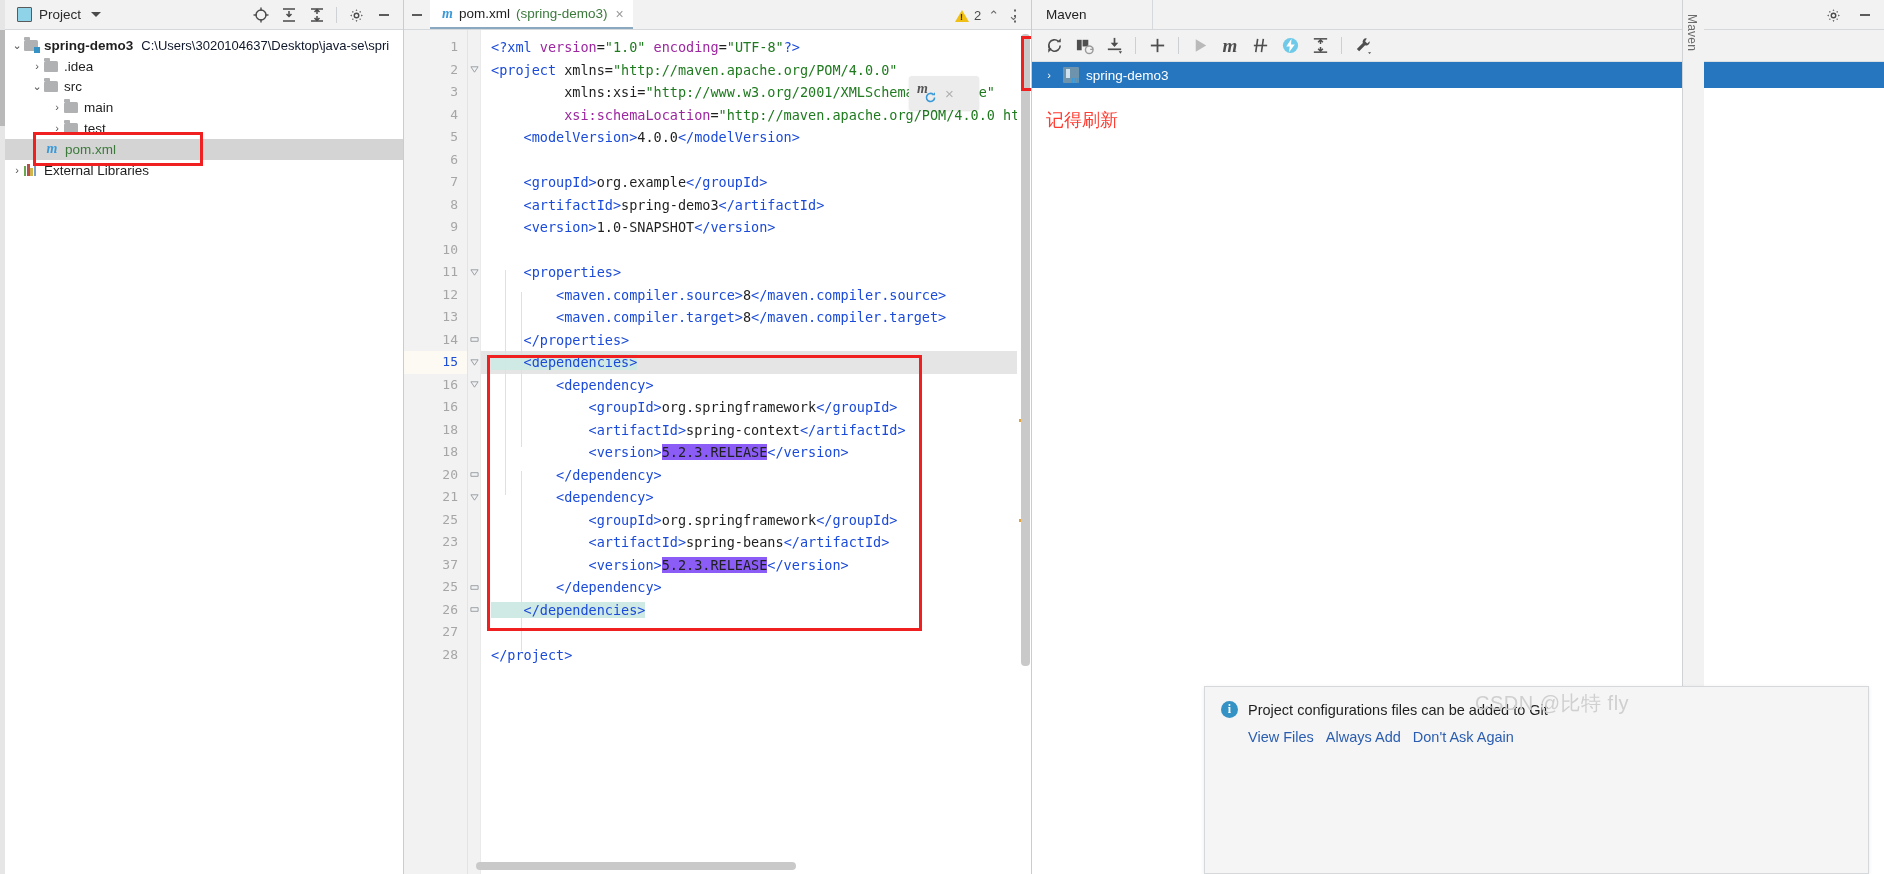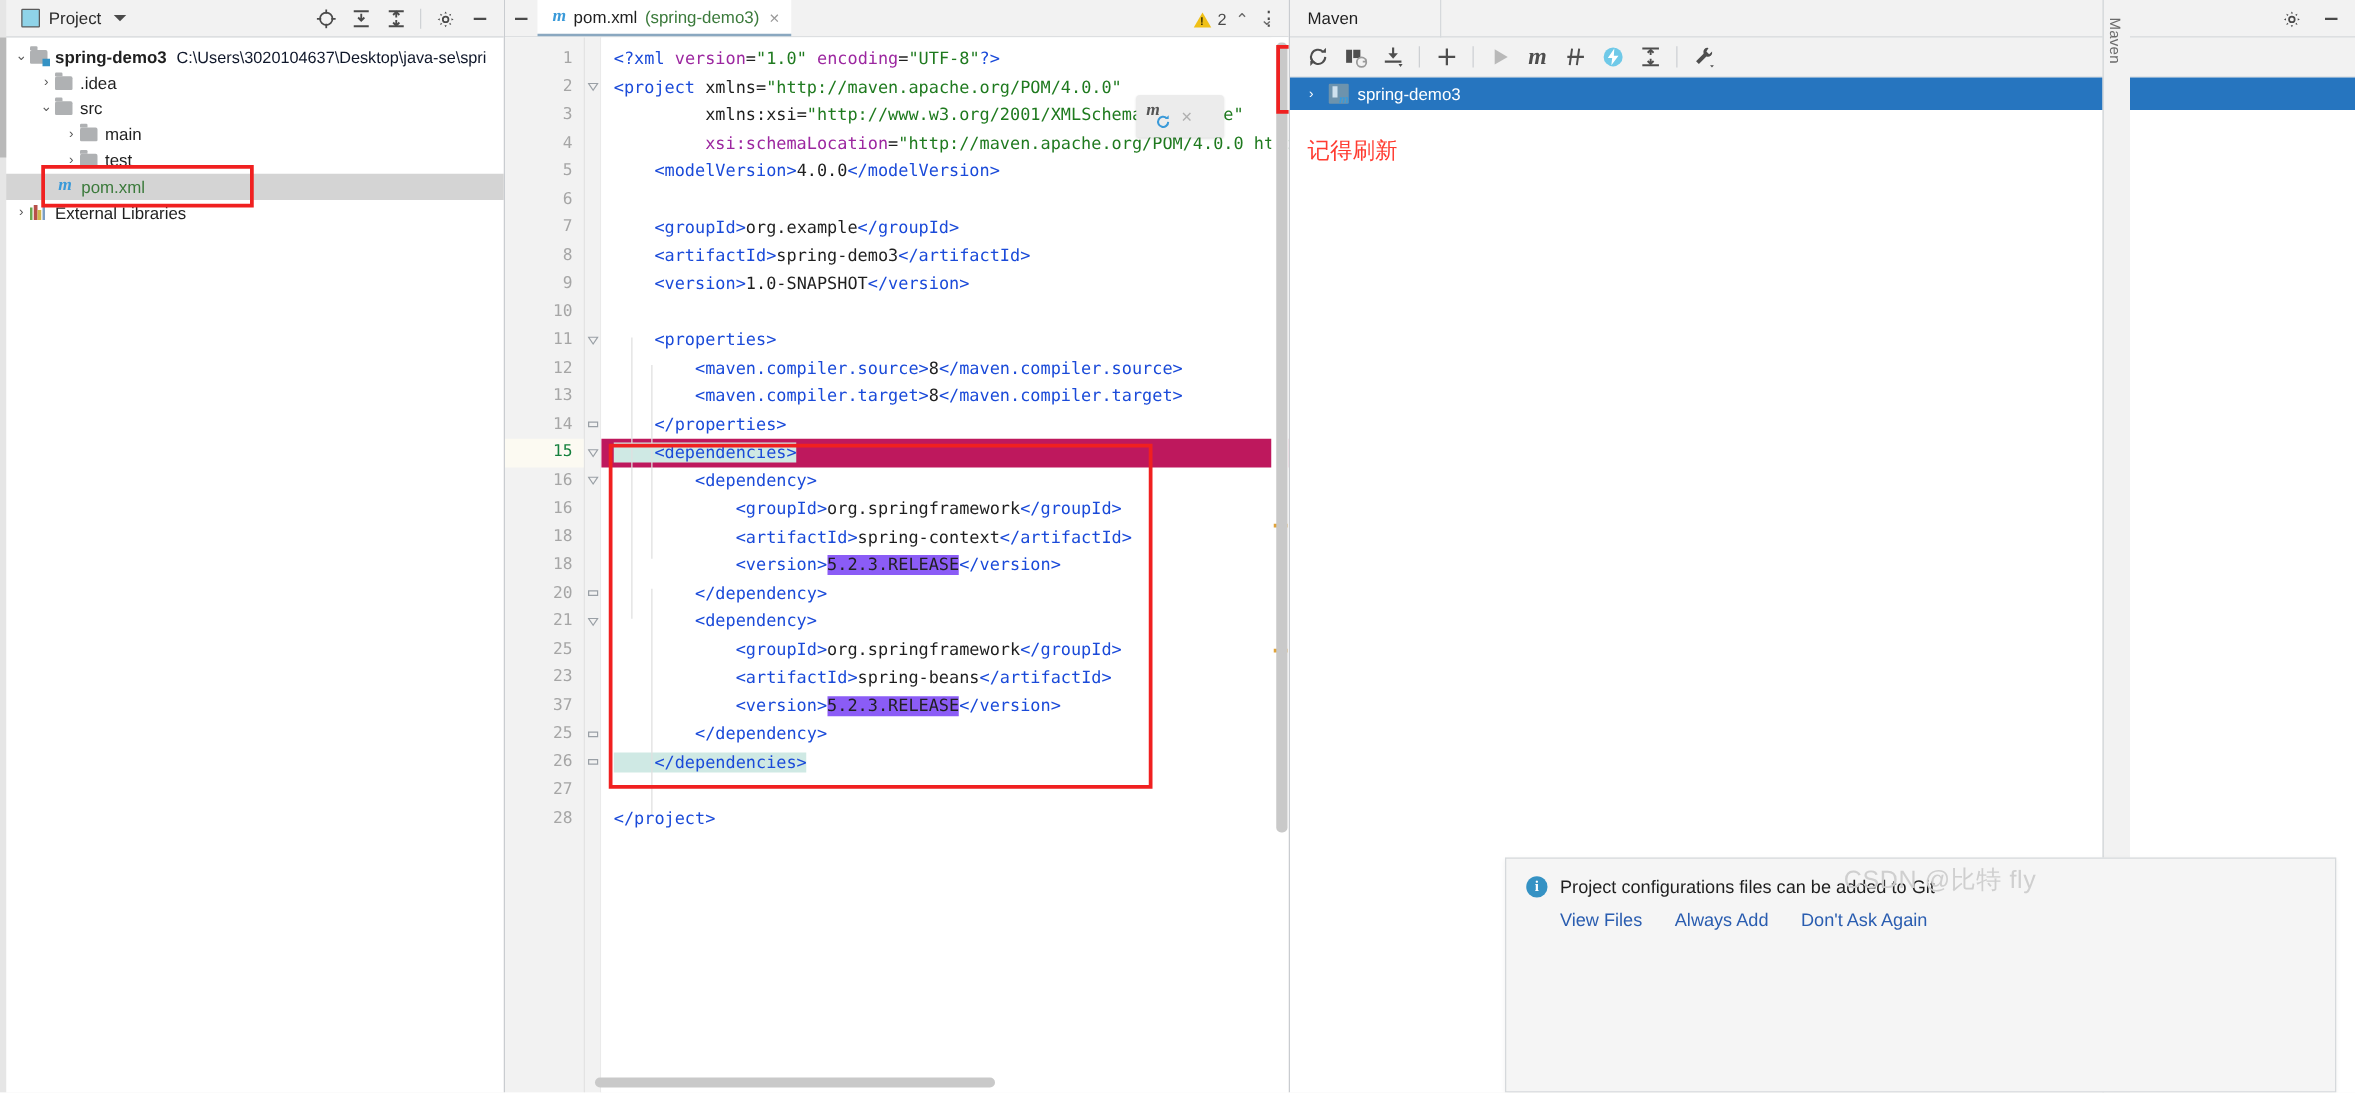--- a/index.html
+++ b/index.html
@@ -125,39 +125,39 @@
   #code-wrap { position: relative; height: 844px; display: flex; background: #fff; }
   #gutter {
     width: 64px; background: #f2f2f2; border-right: 1px solid #e3e3e3;
     font-family: "DejaVu Sans Mono", monospace; font-size: 13px; color: #a6a6a6;
     padding-top: 6px; flex: 0 0 64px; position: relative;
   }
   .gl {
     height: 22.5px; line-height: 22.5px; text-align: right; padding-right: 9px;
     position: relative;
   }
-  .gl.active { background: #fcfaf2; color: #15803d; }
+  .gl.active { background: #fcfaf2; color: #1d4ed8; }
   #fold-strip {
     width: 13px; background: #f2f2f2; flex: 0 0 13px; position: relative;
     border-right: 1px solid #eaeaea;
   }
   .fold-mark {
     position: absolute; left: 1px; width: 11px; height: 22.5px;
     display: flex; align-items: center; justify-content: center;
     color: #9aa0a6; font-size: 10px;
   }
   .fold-mark svg { display: block; }
 
   #code {
     flex: 1; position: relative; padding-top: 6px; overflow: hidden;
     font-family: "DejaVu Sans Mono", monospace; font-size: 13.5px;
     white-space: pre; background: #fff;
   }
   .cl { height: 22.5px; line-height: 22.5px; padding-left: 10px; color: #1f1f1f; }
-  .cl.active { background: #be185d; }
+  .cl.active { background: #e5e5e5; }
   .tag { color: #1a4ad9; }
   .attr { color: #9c27a0; }
   .val { color: #1f7a1f; }
   .txt { color: #1f1f1f; }
   .hl-brace { background: #cfe9e4; }
   .hl-find { background: #8b5cf6; }
 
   
   .iguide { position: absolute; width: 1px; background: #e0e0e0; }
 
@@ -266,21 +266,21 @@
     background: #f5f5f5; border: 1px solid #d6d9dc; box-shadow: 0 1px 4px rgba(0,0,0,.08);
     padding: 14px 16px;
   }
   #notif-row { display: flex; align-items: flex-start; gap: 10px; }
   .info-icon {
     width: 17px; height: 17px; border-radius: 50%; background: #3592c4; color: #fff;
     font-size: 12px; font-weight: 700; display: flex; align-items: center;
     justify-content: center; flex: 0 0 17px; font-family: "Liberation Serif", serif;
   }
   #notif-text { font-size: 14.5px; color: #1f1f1f; line-height: 1.25; }
-  #notif-actions { display: flex; gap: 26px; margin: 10px 0 0 27px; align-items: flex-end; }
+  #notif-actions { display: flex; gap: 12px; margin: 10px 0 0 27px; align-items: flex-end; }
   .notif-link { color: #2a5db0; font-size: 14.5px; }
 
   #watermark {
     position: absolute; left: 1475px; top: 690px; color: #cfcfcf; font-size: 20px;
     letter-spacing: .5px; pointer-events: none;
   }
 
   #left-edge {
     position: absolute; left: 0; top: 0; width: 5px; height: 874px; background: #e6e6e6;
   }

